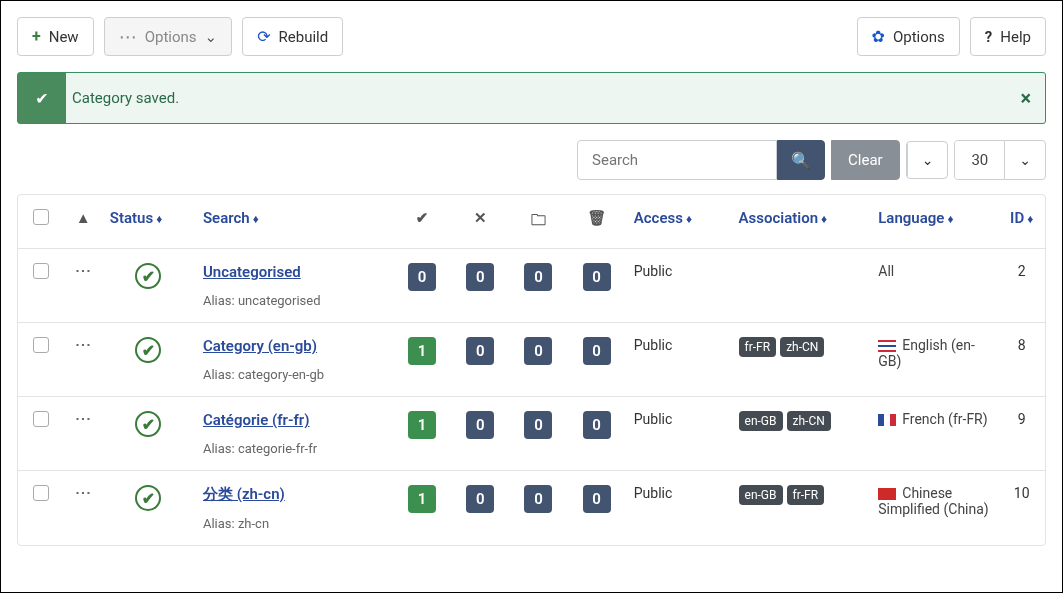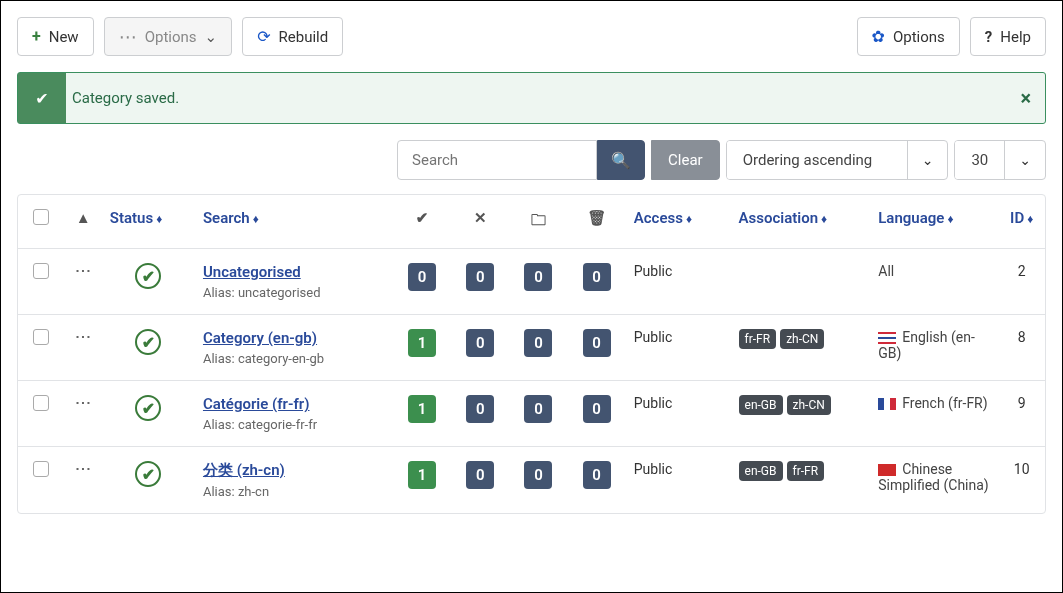--- a/index.html
+++ b/index.html
@@ -37,21 +37,21 @@
   table { width: 100%; border-collapse: collapse; }
   th, td { padding: 14px 8px; vertical-align: top; text-align: left; font-size: 14px; }
   th { color: #2a4a9a; font-weight: 600; font-size: 15px; }
   th .sort { font-size: 12px; margin-left: 3px; }
   .center { text-align: center; }
   tbody tr { border-top: 1px solid #e1e3e6; }
   .checkbox { width: 16px; height: 16px; display: inline-block; border: 1px solid #aaa; border-radius: 3px; background: #fff; cursor: pointer; }
   .ellipsis-v { writing-mode: vertical-lr; letter-spacing: -2px; font-size: 16px; line-height: 1; cursor: pointer; }
   .status-pub { display: inline-flex; width: 26px; height: 26px; border: 2px solid #3a7b3a; border-radius: 50%; align-items: center; justify-content: center; color: #3a7b3a; font-weight: bold; font-size: 16px; }
   .title-link { color: #2a4a9a; font-weight: 600; font-size: 15px; }
-  .alias { color: #666; font-size: 13px; margin-top: 4px; }
+  .alias { color: #666; font-size: 13px; margin-top: 12px; }
   .cnt { display: inline-flex; align-items: center; justify-content: center; min-width: 28px; height: 28px; border-radius: 4px; background: #435470; color: #fff; font-weight: 600; font-size: 15px; }
   .cnt.green { background: #3c8f4e; }
   .assoc-badge { display: inline-flex; align-items: center; justify-content: center; padding: 3px 6px; border-radius: 4px; background: #454b52; color: #fff; font-size: 12px; font-weight: 400; margin-right: 4px; }
   .flag { display: inline-block; width: 18px; height: 12px; margin-right: 6px; vertical-align: middle; position: relative; }
   .flag-gb { background: linear-gradient(#cf2a3a 20%, #fff 20% 40%, #2a4a9a 40% 60%, #fff 60% 80%, #cf2a3a 80%); }
   .flag-fr { display: inline-flex; } .flag-fr span { flex: 1; } .fr1{background:#2a4a9a}.fr2{background:#fff}.fr3{background:#cf2a3a}
   .flag-cn { background: #cf2a2a; }
   .lang-col { color: #444; font-size: 14px; }
   .mutedhead { color:#555; }
 </style>
@@ -95,21 +95,20 @@
     <div class="search-group">
       <input class="search-input" placeholder="Search" style="">
       <button class="search-btn">
         <span>🔍</span>
       </button>
     </div>
     <div class="btn-group">
       <button class="btn-grey">Clear</button>
     </div>
     <div class="select-group">
-      <div class="select-label">Ordering ascending</div>
       <div class="select-caret">⌄</div>
     </div>
     <div class="select-group">
       <div class="select-label narrow">30</div>
       <div class="select-caret">⌄</div>
     </div>
   </div>
 
   <div class="tablewrap">
   <table>

